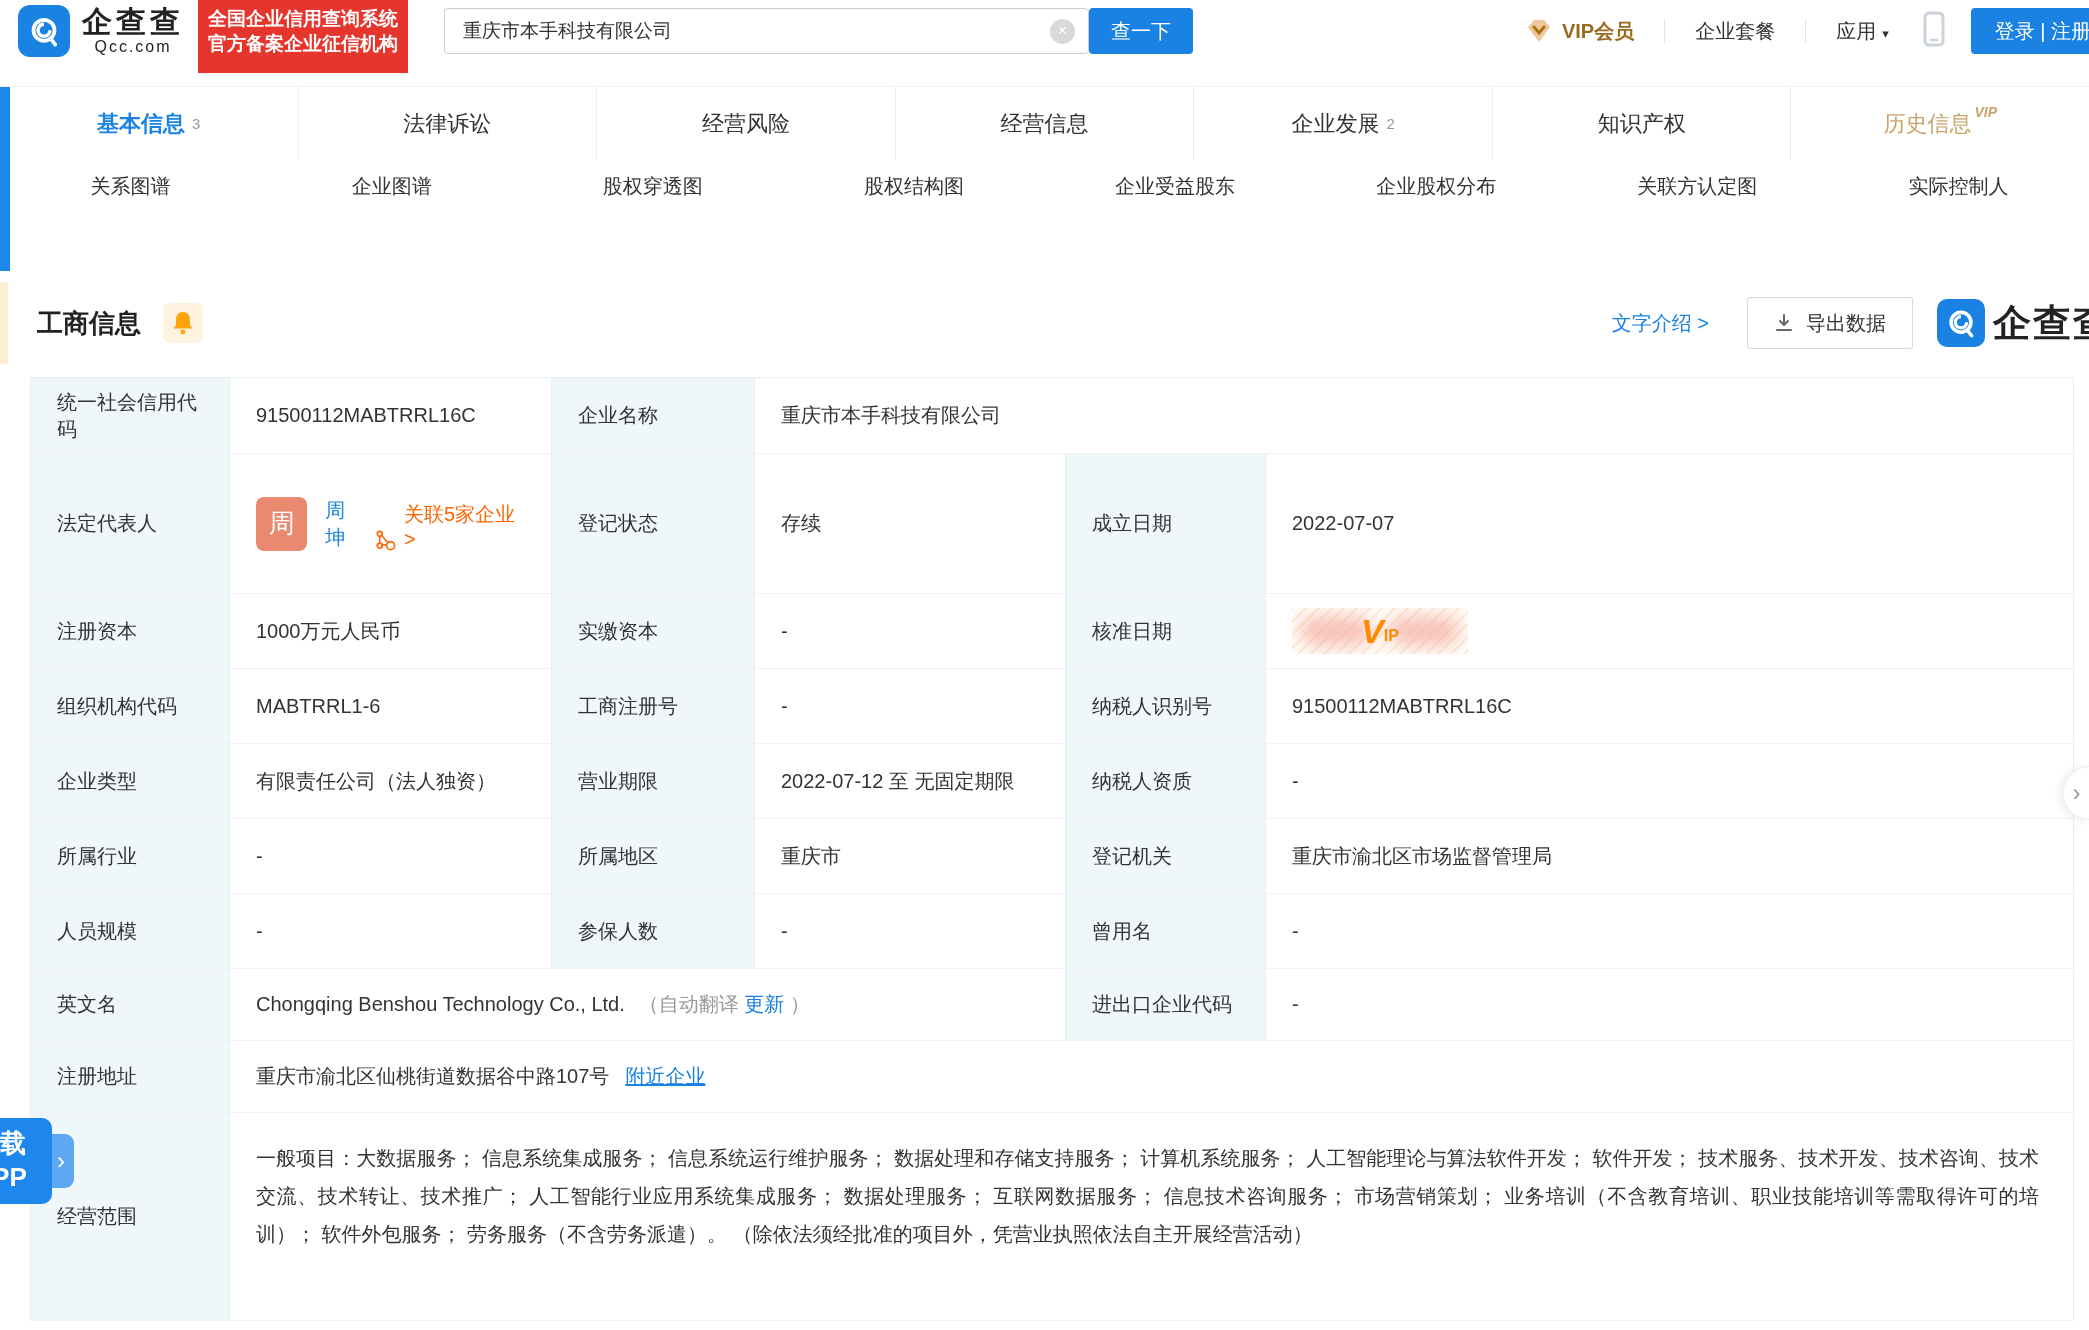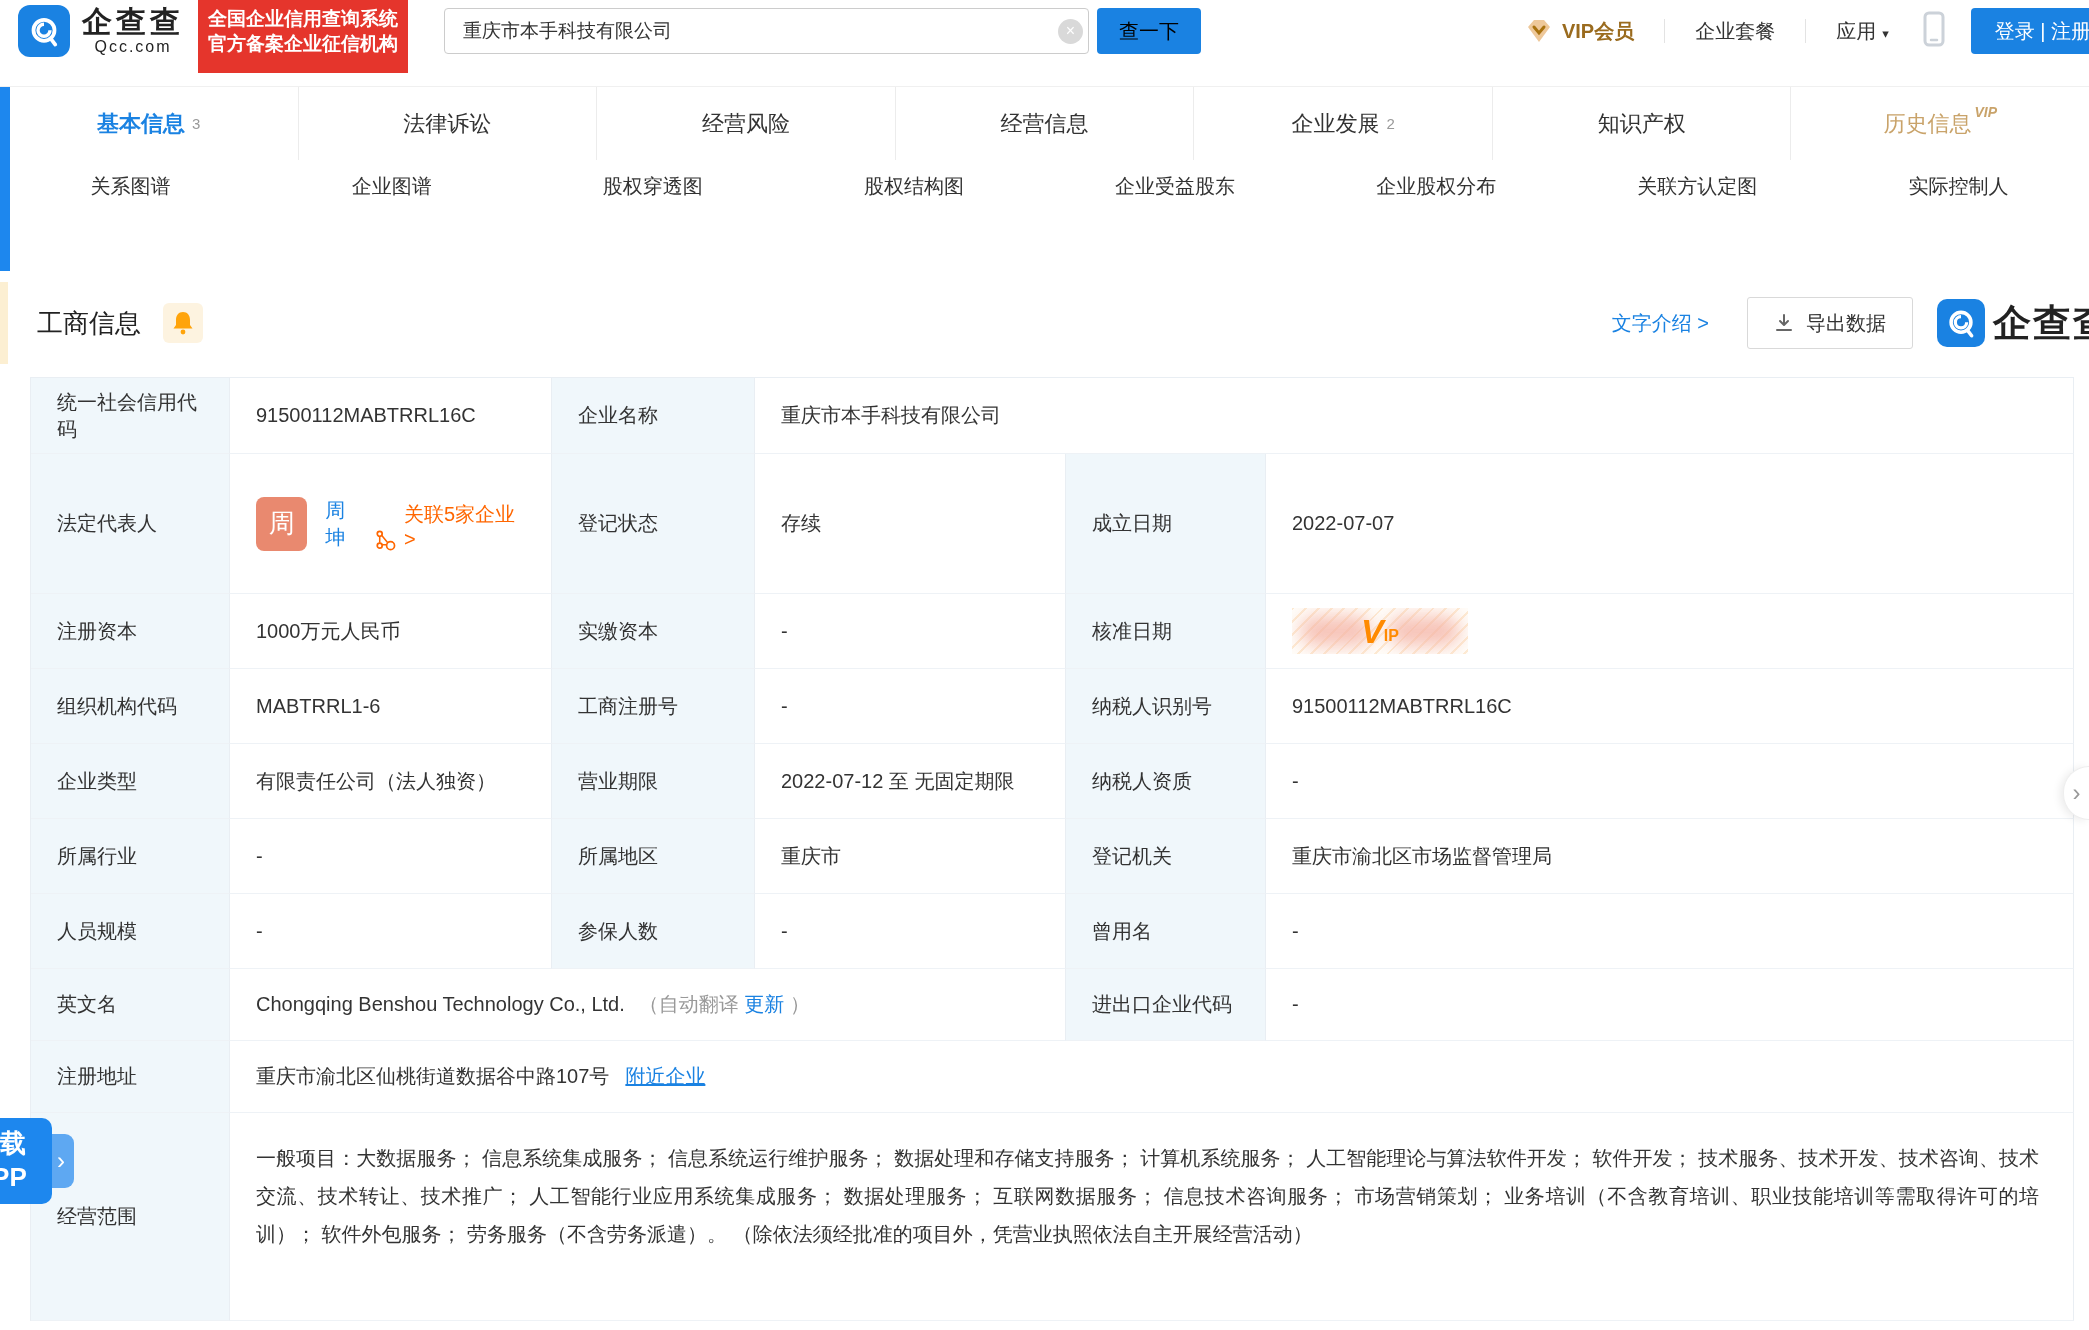--- a/index.html
+++ b/index.html
@@ -18,21 +18,21 @@
   .logo-sub { font-size:16px; color:#222; letter-spacing:2px; line-height:18px;}
   .gov-badge { margin-left:14px; background:#e5352c; color:#fff; font-size:19px; font-weight:600;
     line-height:1.32; padding:17px 10px; white-space:nowrap; }
   .search-wrap { margin-left:36px; position:relative; display:flex; align-items:center; }
   .search-input { width:645px; height:46px; border:1px solid #ccc; border-radius:4px;
     font-size:19px; color:#333; padding:0 46px 0 18px; outline:none;
     font-family:"Liberation Sans","DejaVu Sans",sans-serif; }
   .clear-btn { position:absolute; right:118px; width:25px; height:25px; border-radius:50%;
     background:#d9d9d9; color:#fff; font-size:16px; display:flex; align-items:center;
     justify-content:center; cursor:pointer; }
-  .search-btn { margin-left:8px; width:104px; height:46px; background:#1a82e2; color:#000000;
+  .search-btn { width:104px; height:46px; background:#1a82e2; color:#ffffff;
     border:none; border-radius:4px; font-size:20px; cursor:pointer;
     font-family:"Liberation Sans","DejaVu Sans",sans-serif; }
   .header-right { margin-left:auto; display:flex; align-items:center; }
   .vip-entry { display:flex; align-items:center; gap:9px; cursor:pointer; }
   .vip-label { font-size:20px; font-weight:700; color:#9a6b1e; }
   .h-sep { width:1px; height:24px; background:#e3e3e3; margin:0 30px; }
   .h-item { font-size:20px; color:#333; cursor:pointer; white-space:nowrap; }
   .caret { font-size:13px; color:#333; margin-left:6px; }
   .phone-wrap { margin:0 26px 0 34px; cursor:pointer; }
   .login-btn { height:46px; background:#1a82e2; color:#fff; border:none; border-radius:4px;
@@ -56,21 +56,21 @@
   .left-cream { position:absolute; left:0; top:282px; width:8px; height:82px; background:#fcefd2; z-index:6; }
 
   
   .subnav { position:absolute; top:160px; left:0; width:2089px; height:52px; display:flex;
     align-items:center; background:#fff; }
   .subnav-item { flex:1; text-align:center; font-size:20px; color:#333; cursor:pointer; }
 
   
   .section-head { position:absolute; top:294px; left:37px; width:2052px; height:58px;
     display:flex; align-items:center; }
-  .section-title { font-size:26px; font-weight:400; color:#222; }
+  .section-title { font-size:26px; font-weight:700; color:#222; }
   .bell-wrap { width:40px; height:40px; background:#fdf3e0; border-radius:6px; margin-left:22px;
     display:flex; align-items:center; justify-content:center; cursor:pointer; }
   .text-intro { margin-left:auto; font-size:20px; color:#1a82e2; cursor:pointer; white-space:nowrap; }
   .export-btn { margin-left:38px; height:52px; border:1px solid #d9d9d9; border-radius:3px;
     background:#fff; display:flex; align-items:center; gap:12px; padding:0 26px;
     font-size:20px; color:#333; cursor:pointer;
     font-family:"Liberation Sans","DejaVu Sans",sans-serif; }
   .watermark { margin-left:24px; margin-right:-24px; display:flex; align-items:center; gap:8px; }
   .wm-icon { width:48px; height:48px; border-radius:10px; background:#1a82e2;
     display:flex; align-items:center; justify-content:center; }

